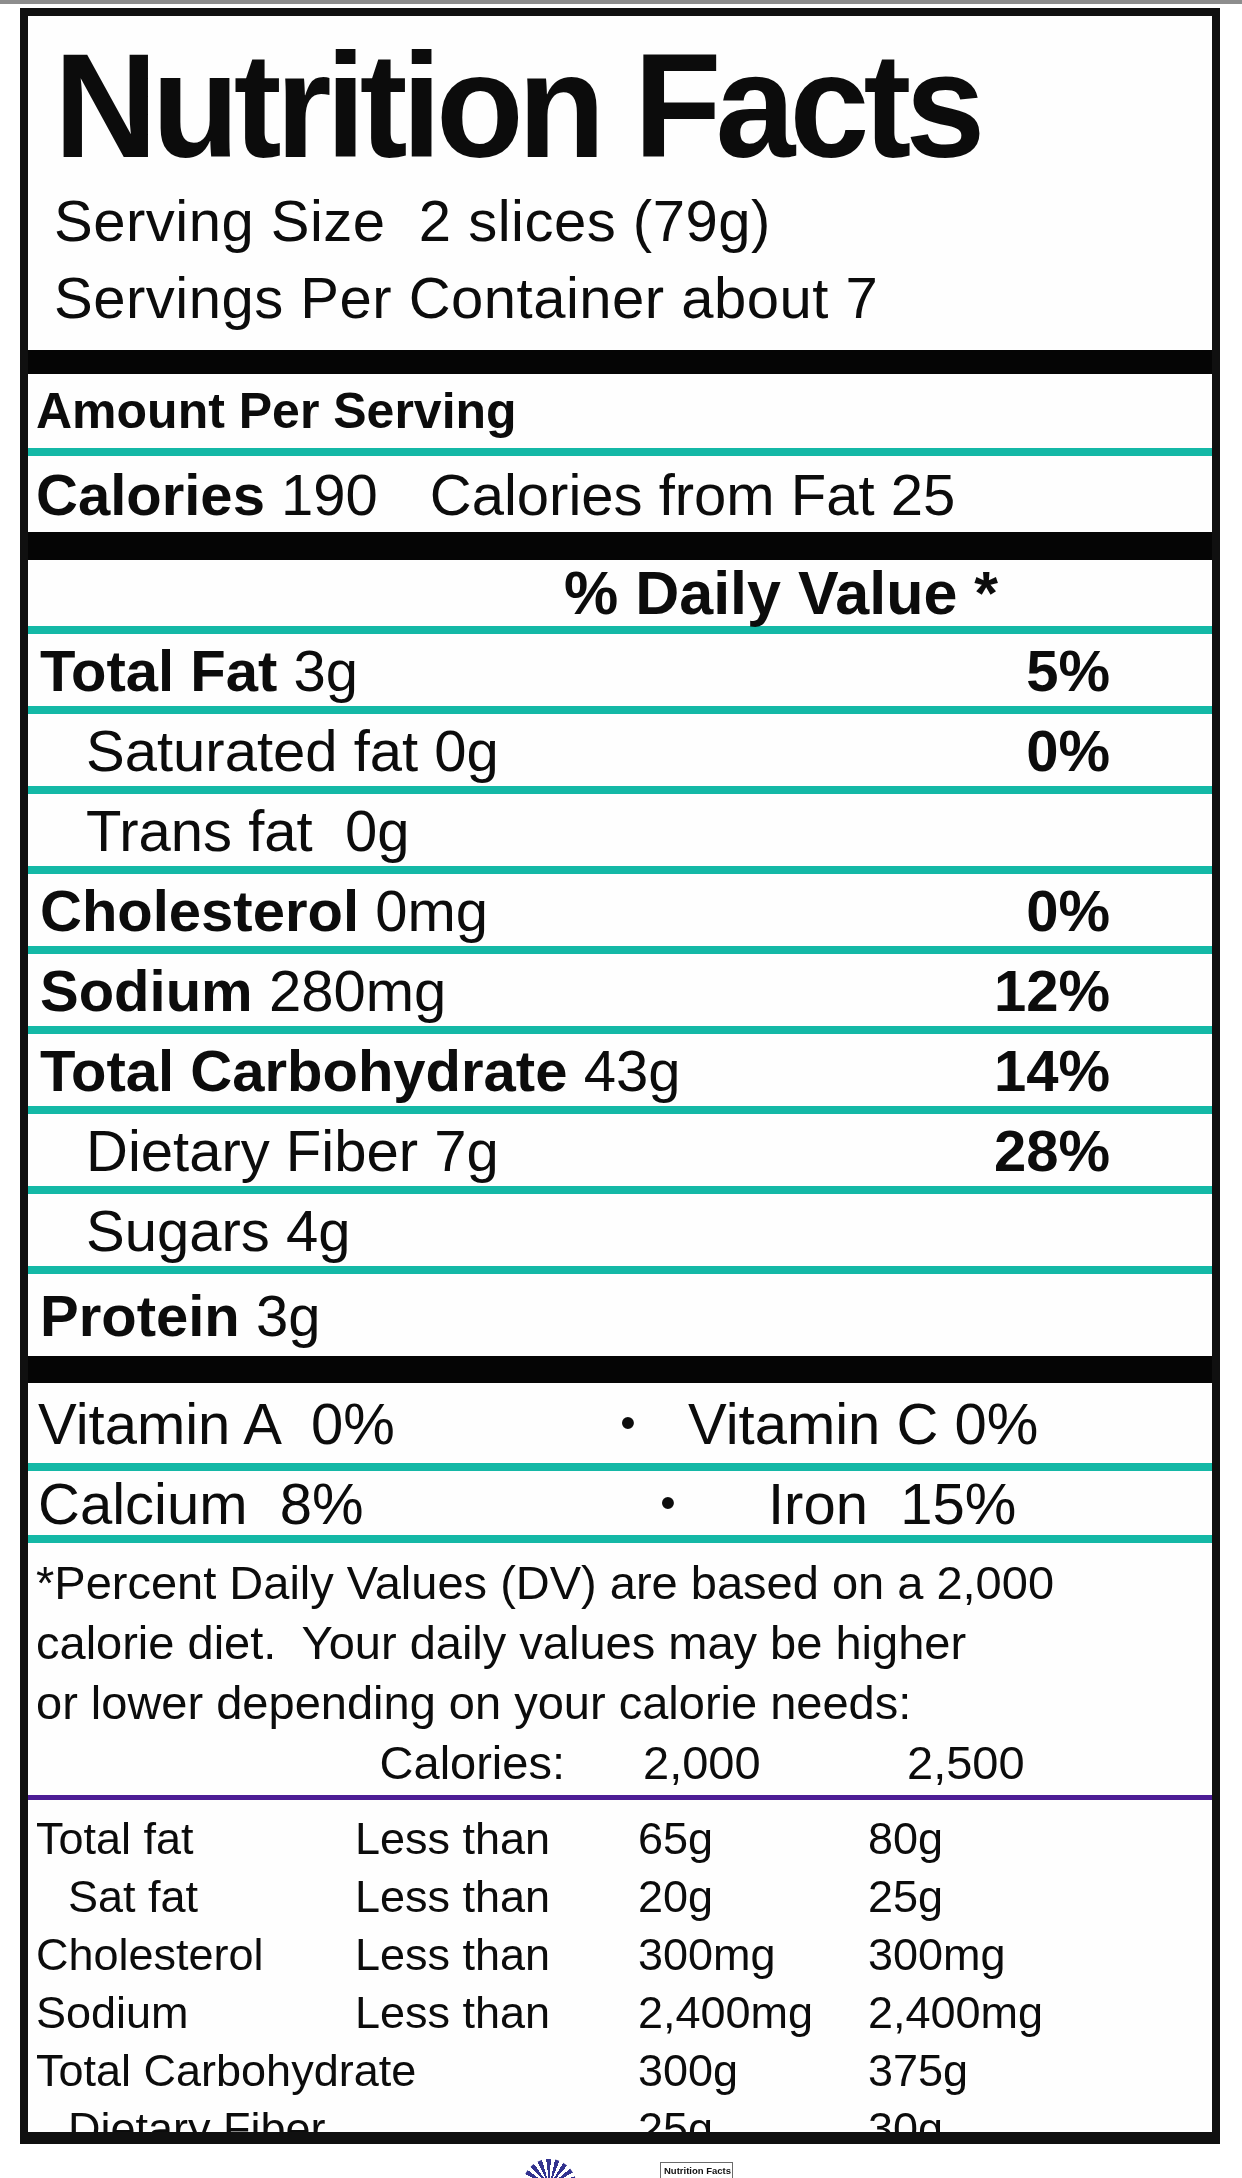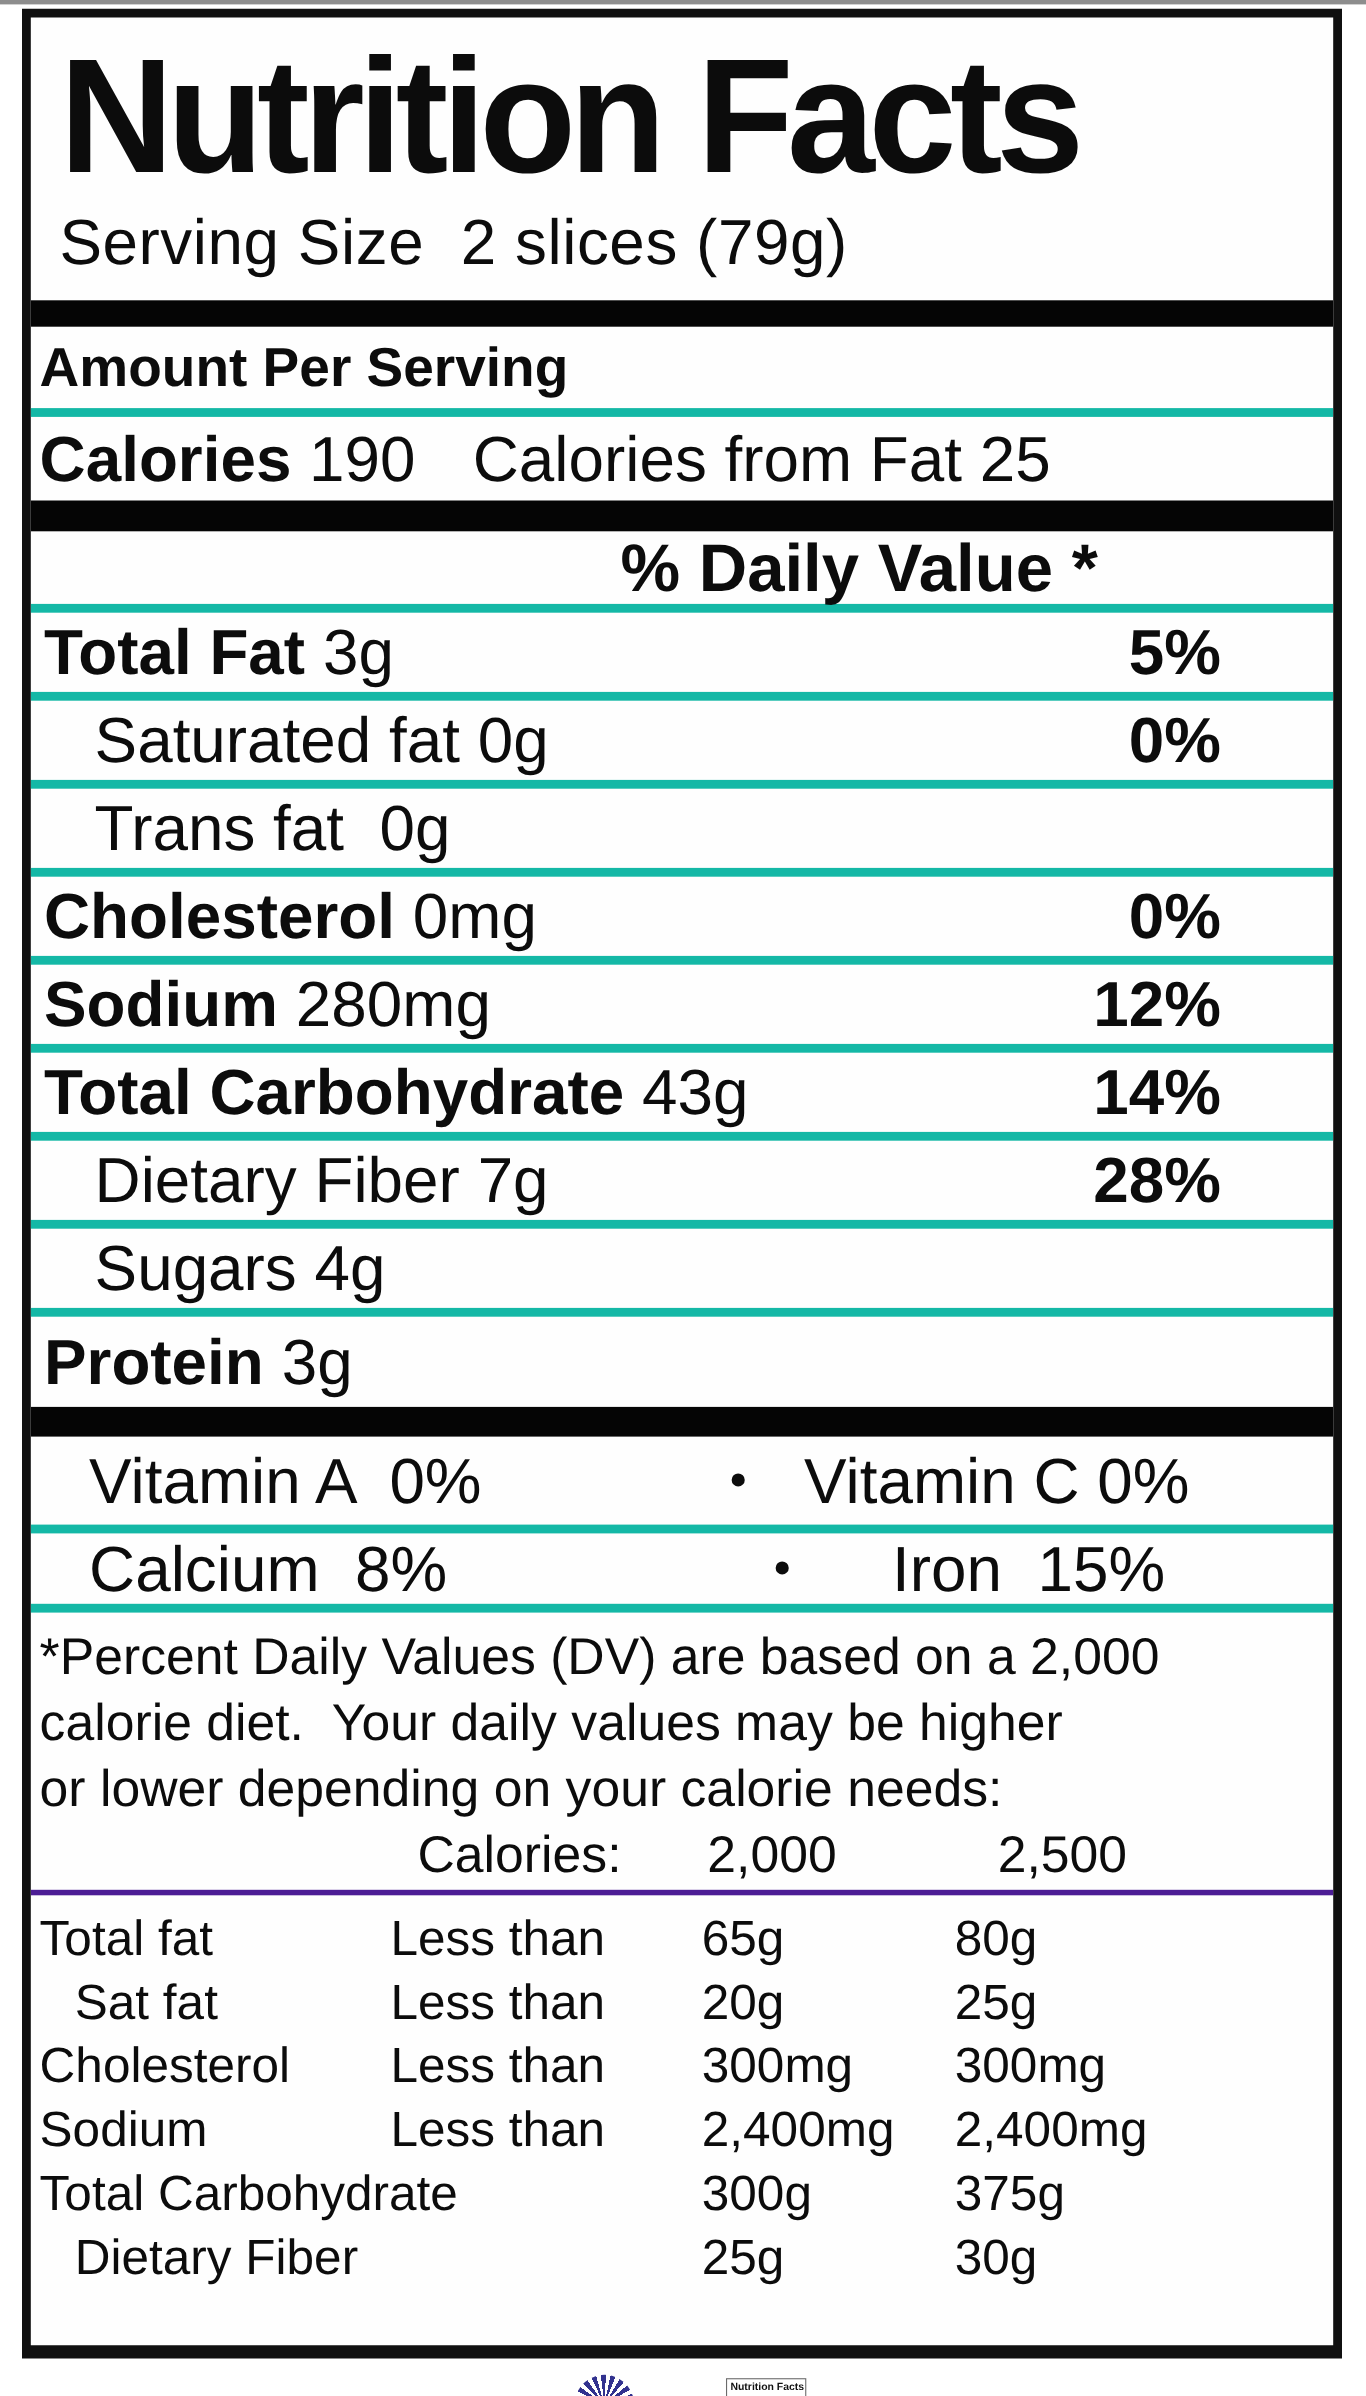--- a/index.html
+++ b/index.html
@@ -59,21 +59,21 @@
   .nut-row .name { font-weight: 400; }
   .nut-row.bold .name { font-weight: 700; }
   .nut-row.indent { padding-left: 58px; }
   .nut-row .amt { margin-left: 0.28em; font-weight: 400; }
   .nut-row .dv { font-weight: 700; }
   .protein-row { height: 82px; border-bottom: none; }
 
   .vit-row { font-size: 58px; padding-left: 10px; padding-right: 0; }
   .vit-row-1 { height: 88px; }
   .vit-row-2 { height: 72px; gap: 40px; }
-  .vit-left { width: 530px; margin-left: 43px; }
+  .vit-left { width: 530px; }
   .vit-bullet { width: 120px; text-align: center; font-size: 44px; }
   .vit-right { flex: 1; }
 
   .footnote {
     padding: 10px 0 0 8px;
     font-size: 47px; line-height: 60px;
     border-bottom: 5px solid #4c1d95;
     position: relative;
     height: 257px;
   }
@@ -112,20 +112,21 @@
 </head>
 <body>
 
 <div class="top-strip"></div>
 
 <div class="label">
 
   <div class="hdr">
     <div class="title pre">Nutrition Facts</div>
     <div class="serving-line pre">Serving Size  2 slices (79g)</div>
+    <div class="serving-line pre">Servings Per Container about 7</div>
   </div>
 
   <div class="bar bar1"></div>
 
   <div class="row aps-row">
     <span class="pre">Amount Per Serving</span>
   </div>
 
   <div class="row cal-row">
     <span class="b pre">Calories</span>

